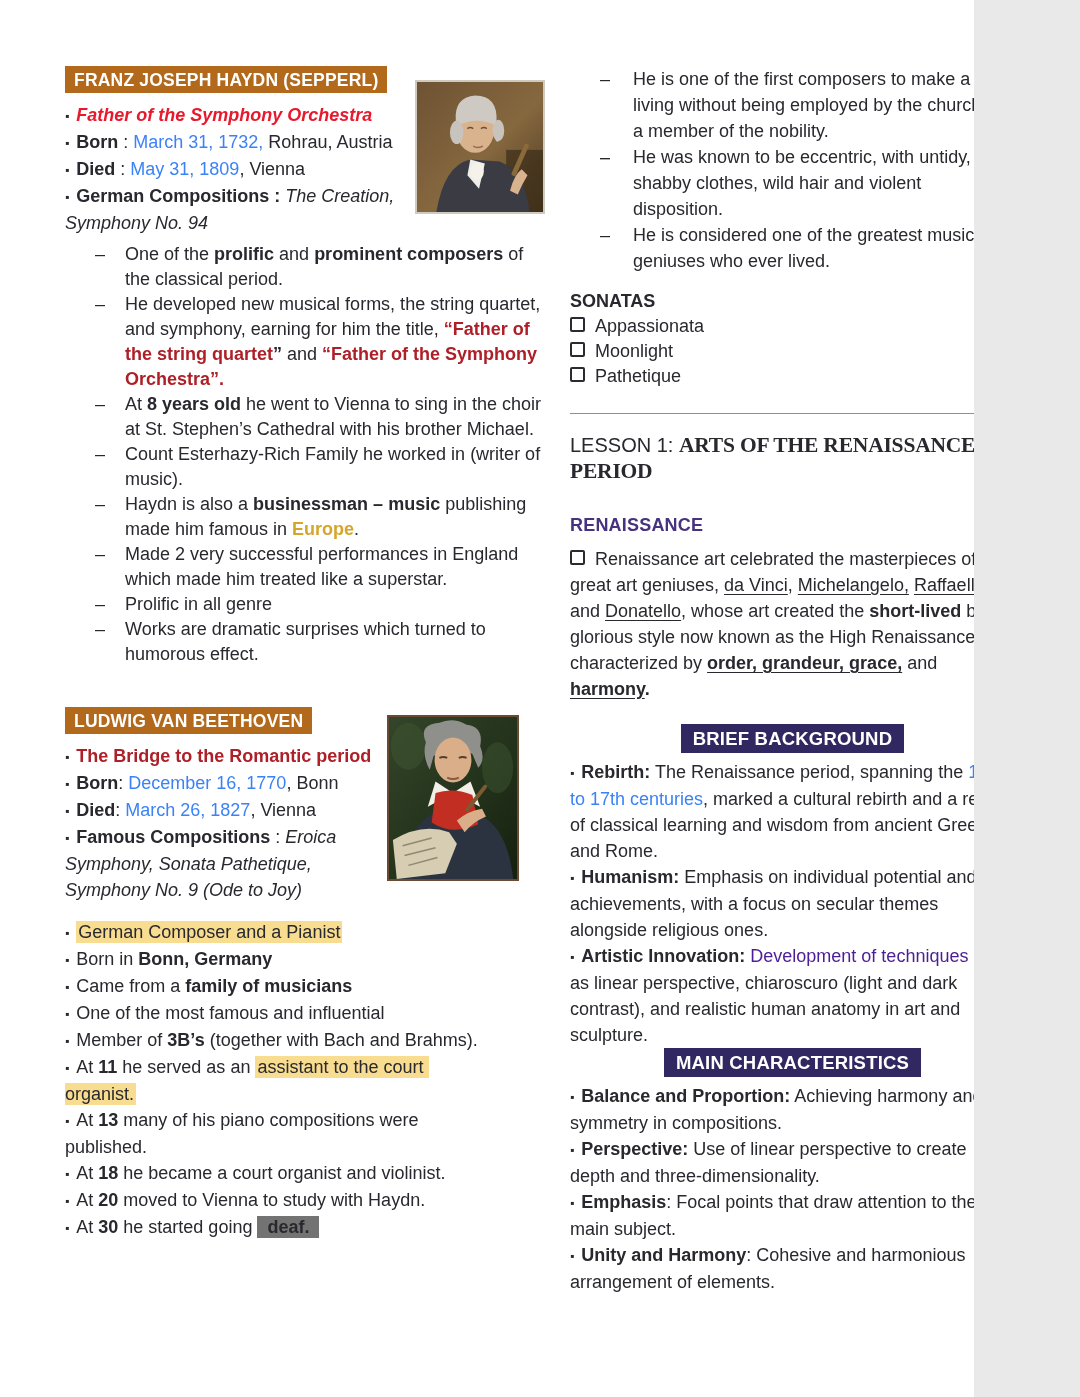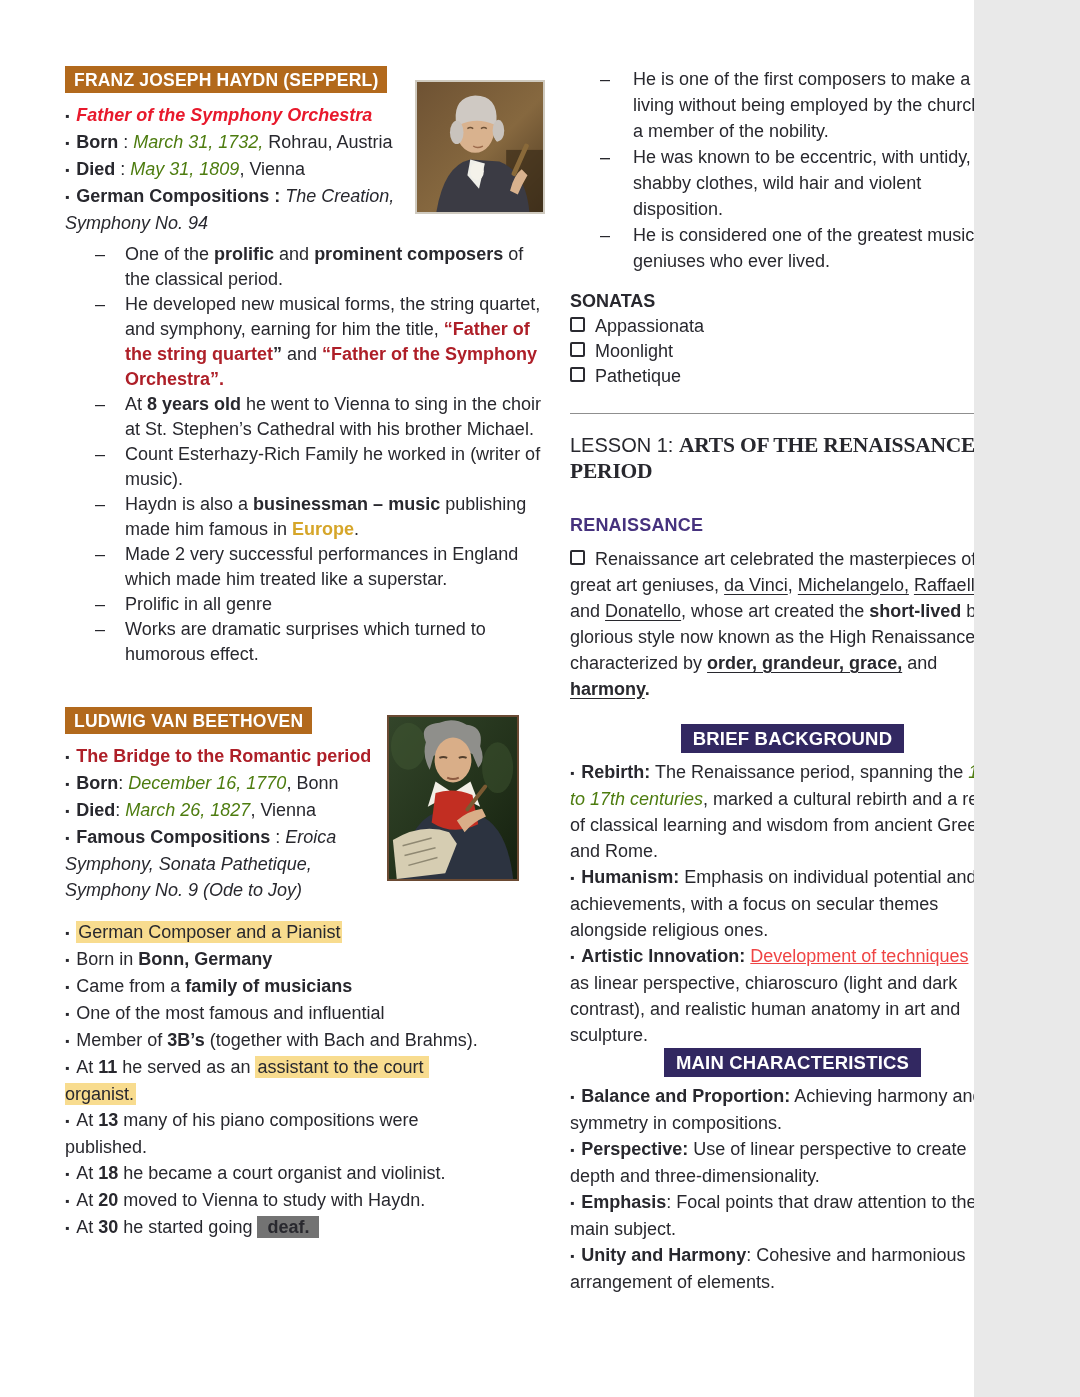--- a/index.html
+++ b/index.html
@@ -38,23 +38,23 @@
   .facts{margin-top:16px;width:414px;}
   .b-group{margin-top:2px;}
   .section2{margin-top:40px;}
 
   .seg{white-space:pre-wrap;}
   .seg.b{font-weight:700;}
   .seg.sb{font-weight:600;}
   .seg.i{font-style:italic;}
   .seg.bi{font-weight:700;font-style:italic;}
   .seg.red{color:#e8192c;}
-  .seg.dred{color:#ef4444;text-decoration:underline;}
+  .seg.dred{color:#4c1d95;}
   .seg.dredb{color:#ae1f28;font-weight:700;}
-  .seg.mag{color:#4d7c0f;font-style:italic;}
+  .seg.mag{color:#3b82f6;}
   .seg.gold{color:#d6a62a;font-weight:700;}
   .seg.hl{background:#f8dc8f;padding:1px 2px;}
   .seg.hl2{background:#737373;font-weight:600;padding:1px 10px;}
   .seg.u{text-decoration:underline;text-underline-offset:3px;}
   .seg.bu{font-weight:700;text-decoration:underline;text-underline-offset:3px;}
 
   .son-title{font-weight:700;margin-top:14px;}
   .c-item{line-height:25px;}
   .cbx{
     display:inline-block;width:11px;height:11px;border:2px solid #2a2a30;

